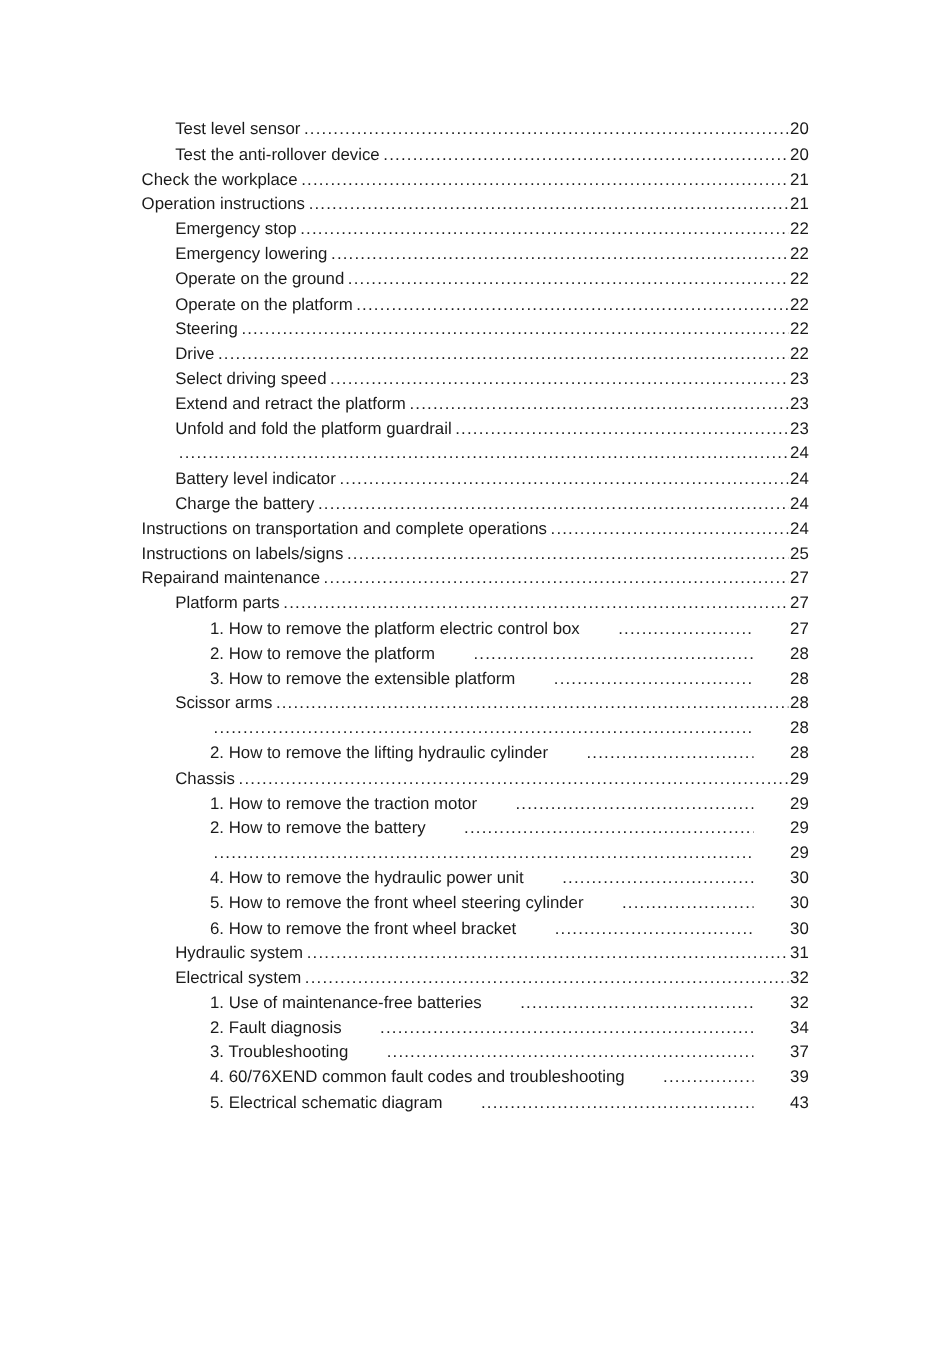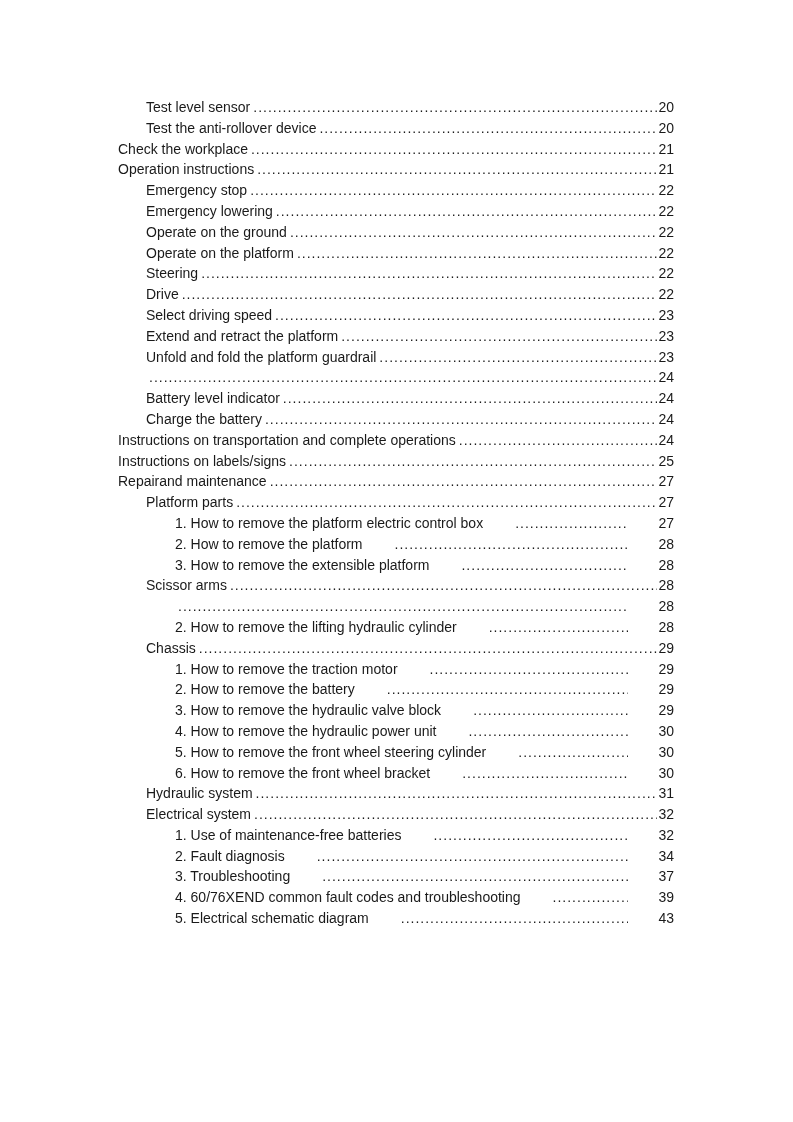--- a/index.html
+++ b/index.html
@@ -196,21 +196,20 @@
         <span class="toc-label">1. How to remove the traction motor</span>
         <span class="toc-dots">............................................................................................................................................................................................................................................................................................................</span>
         <span class="toc-page">29</span>
       </div>
       <div class="toc-row lv2">
         <span class="toc-label">2. How to remove the battery</span>
         <span class="toc-dots">............................................................................................................................................................................................................................................................................................................</span>
         <span class="toc-page">29</span>
       </div>
       <div class="toc-row lv2">
-        <span class="toc-label">3. How to remove the hydraulic valve block</span>
         <span class="toc-dots">............................................................................................................................................................................................................................................................................................................</span>
         <span class="toc-page">29</span>
       </div>
       <div class="toc-row lv2">
         <span class="toc-label">4. How to remove the hydraulic power unit</span>
         <span class="toc-dots">............................................................................................................................................................................................................................................................................................................</span>
         <span class="toc-page">30</span>
       </div>
       <div class="toc-row lv2">
         <span class="toc-label">5. How to remove the front wheel steering cylinder</span>

